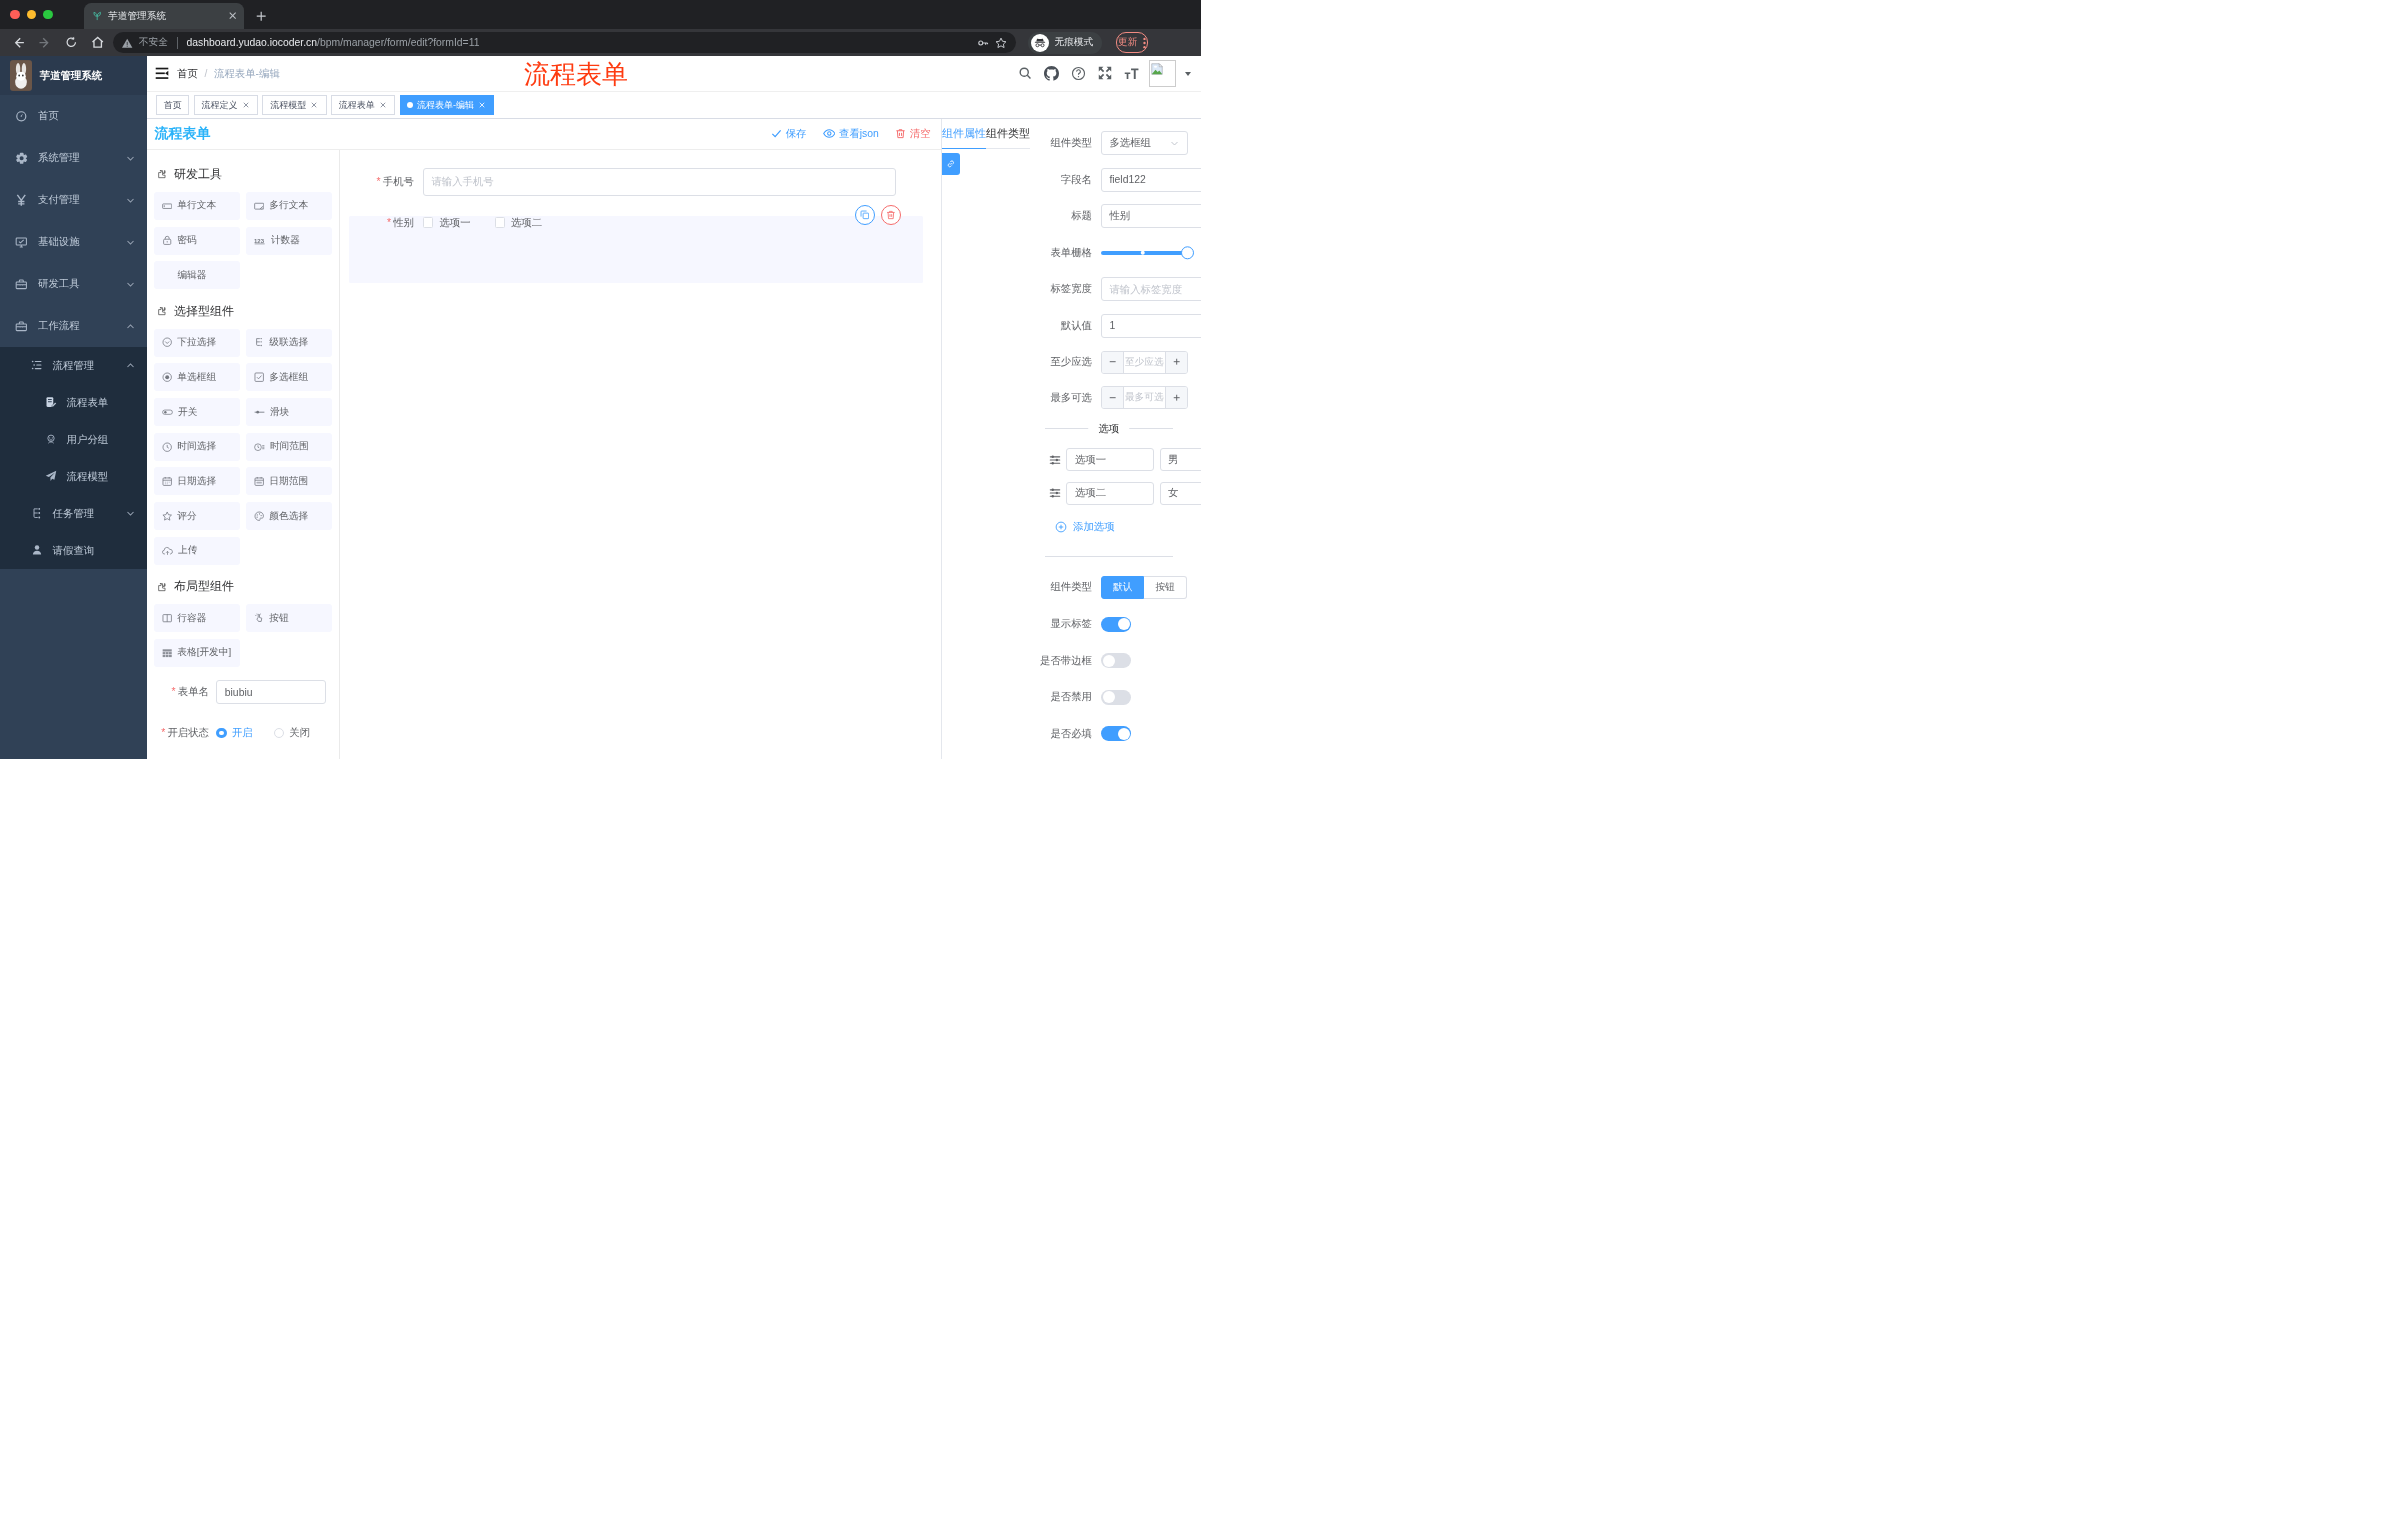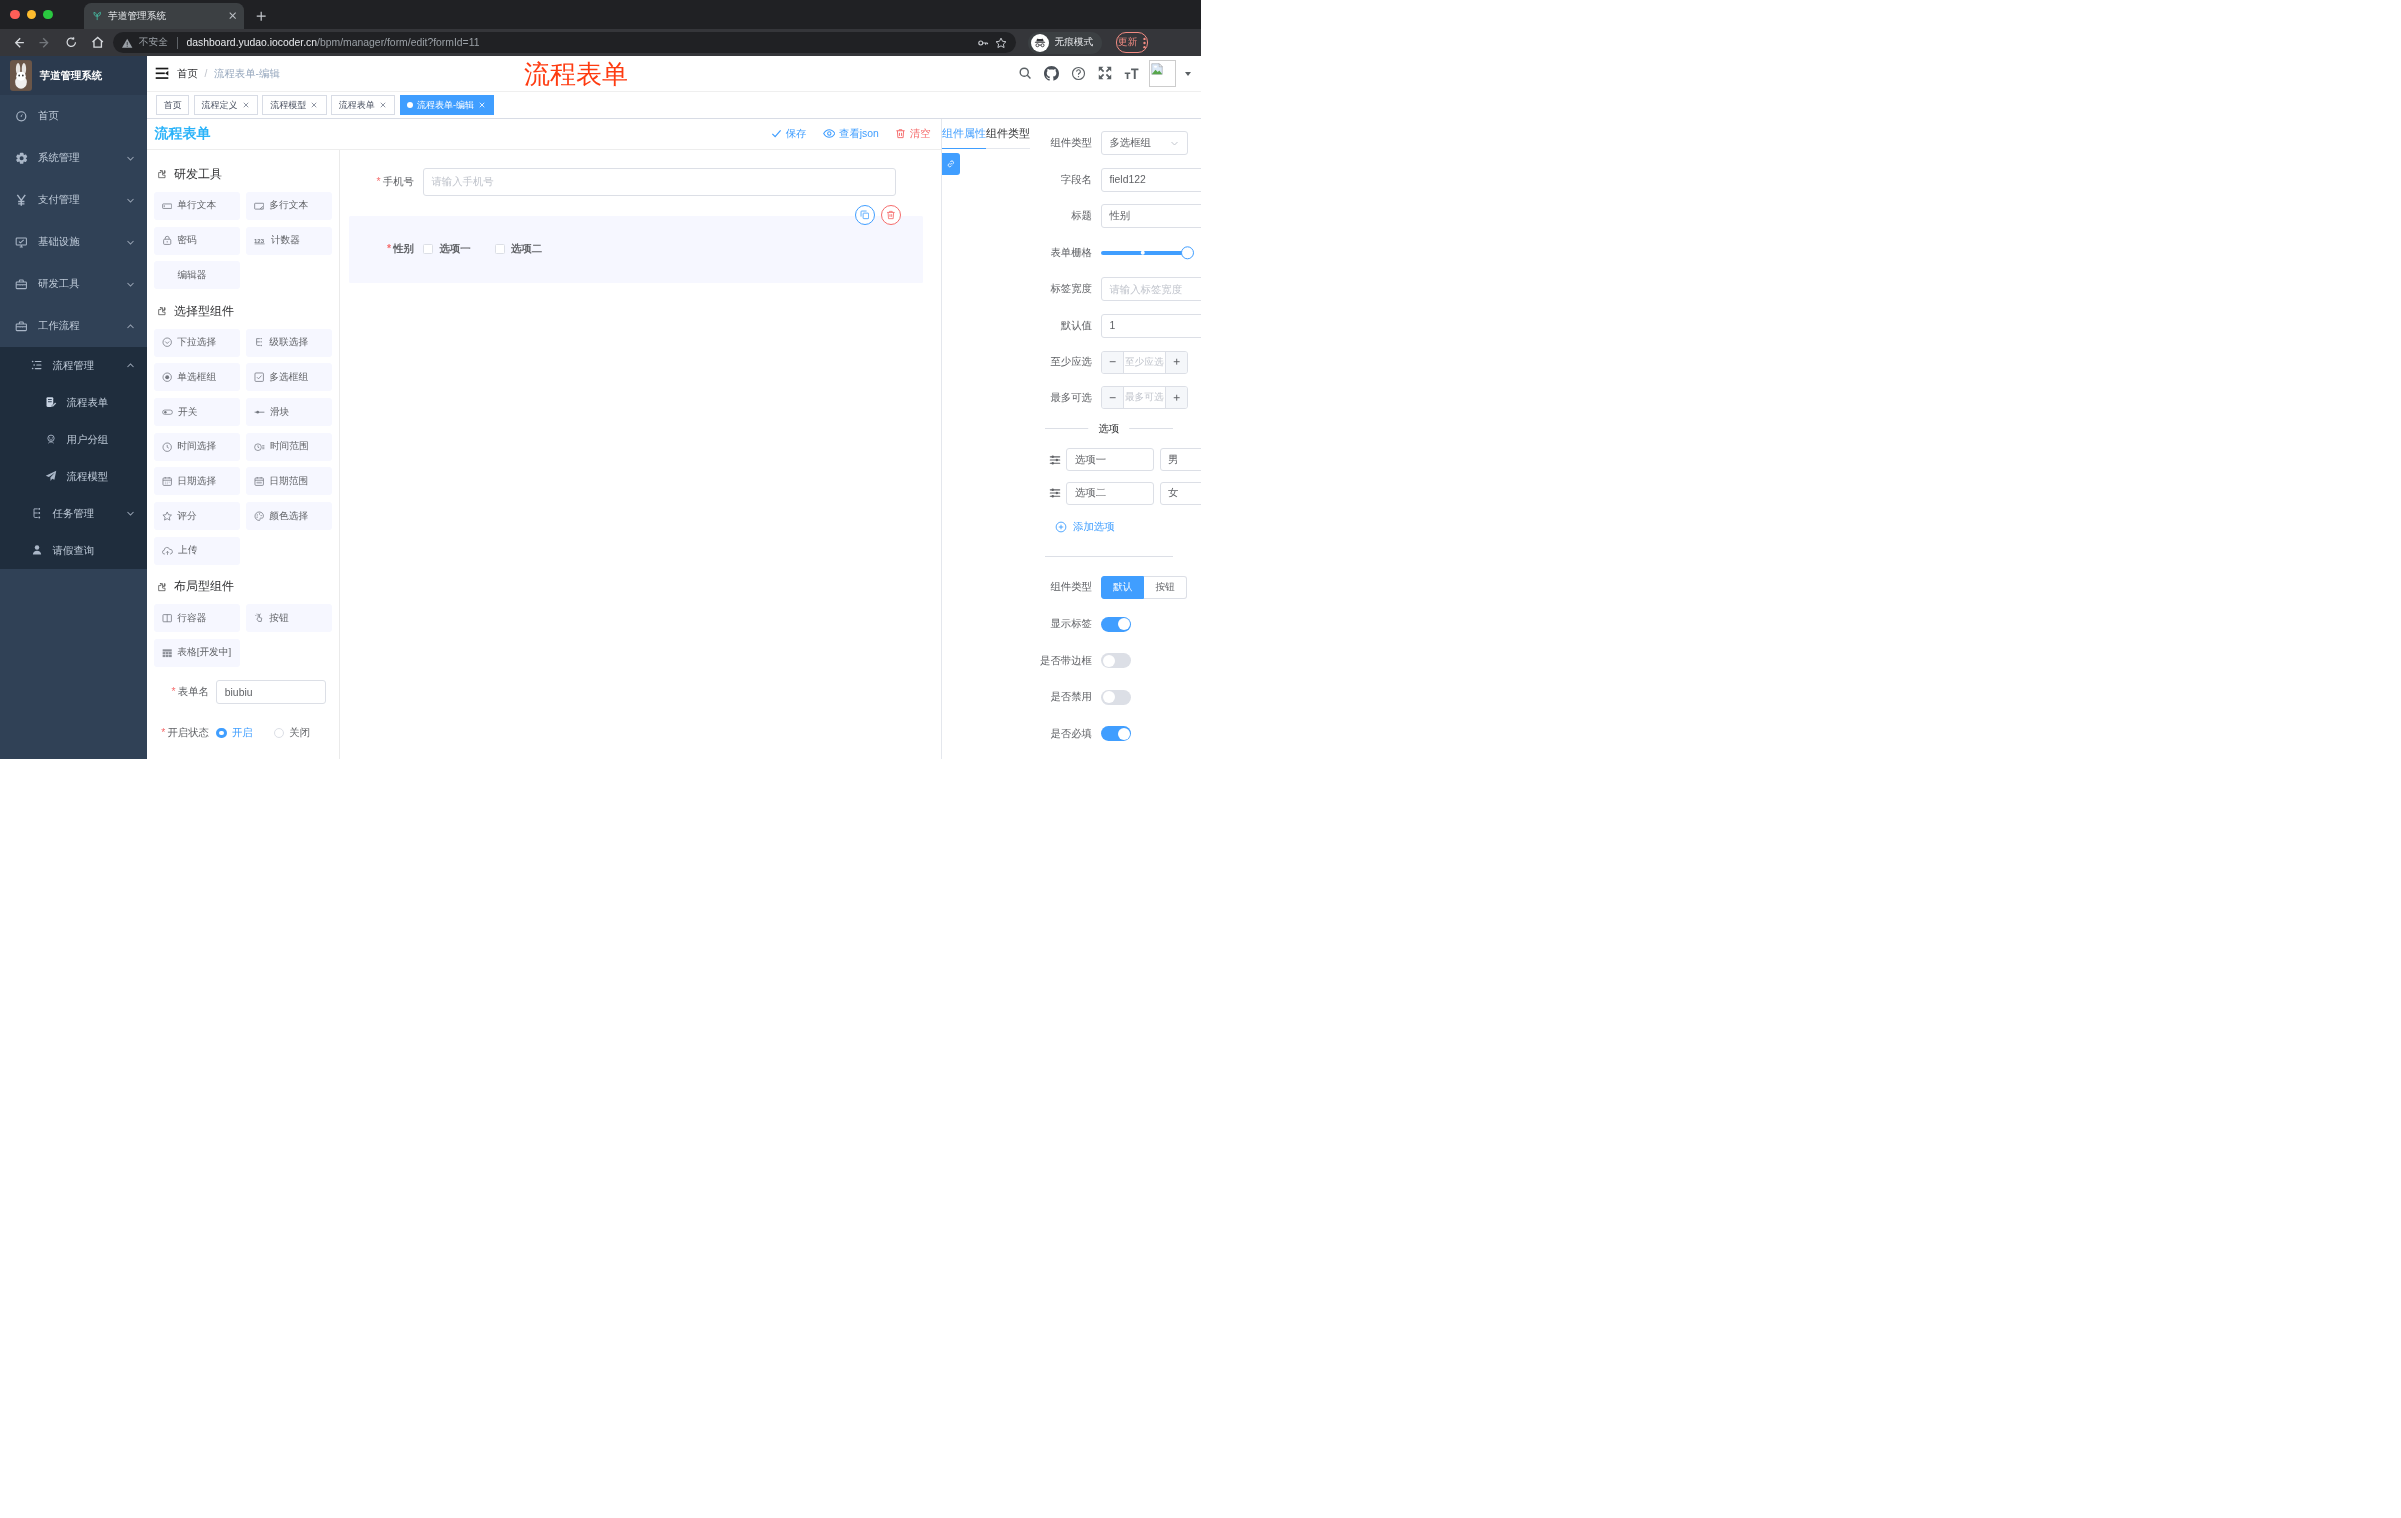--- a/index.html
+++ b/index.html
@@ -95,21 +95,21 @@
   .radio { display:flex; align-items:center; gap:5.2px; font-size:10.4px; color:#606266; cursor:pointer; }
   .radio .rc { width:10.4px; height:10.4px; border-radius:50%; border:0.7px solid #dcdfe6; background:#fff; }
   .radio.sel { color:#409eff; }
   .radio.sel .rc { border:3px solid #409eff; }
 
   
   .canvas { flex:1; padding:18px 10.4px 0 9px; overflow:hidden; position:relative; }
   .fld-row { display:flex; align-items:center; }
   .fld-label { width:74px; text-align:right; padding-right:9px; font-size:10.4px; color:#606266; white-space:nowrap; flex:0 0 auto; }
   .phone-inp { width:473px; height:28px; }
-  .sel-block { margin-top:20px; margin-left:0; margin-right:7.4px; background:#f6f7ff; border-radius:1.5px; height:67px; display:flex; align-items:center; position:relative;font-weight:bold; }
+  .sel-block { margin-top:20px; margin-left:0; margin-right:7.4px; background:#f6f7ff; border-radius:1.5px; height:67px; display:flex; align-items:flex-start; position:relative; }
   .round-btns { position:absolute; top:-10.4px; right:22px; display:flex; gap:6.7px; }
   .rbtn { width:20px; height:20px; border-radius:50%; background:#fff; display:flex; align-items:center; justify-content:center; cursor:pointer; }
   .rbtn.copy { border:0.7px solid #409eff; color:#409eff; }
   .rbtn.del { border:0.7px solid #f56c6c; color:#f56c6c; }
   .chk-group { display:flex; align-items:center; gap:24px; }
   .chk { display:flex; align-items:center; gap:6px; font-size:10.4px; color:#606266; cursor:pointer; }
   .chk .box { width:10.4px; height:10.4px; border:0.7px solid #dcdfe6; border-radius:1.5px; background:#fff; }
 
   
   .props { width:260px; border-left:0.7px solid #e4e7ed; display:flex; position:relative; overflow:hidden; }

